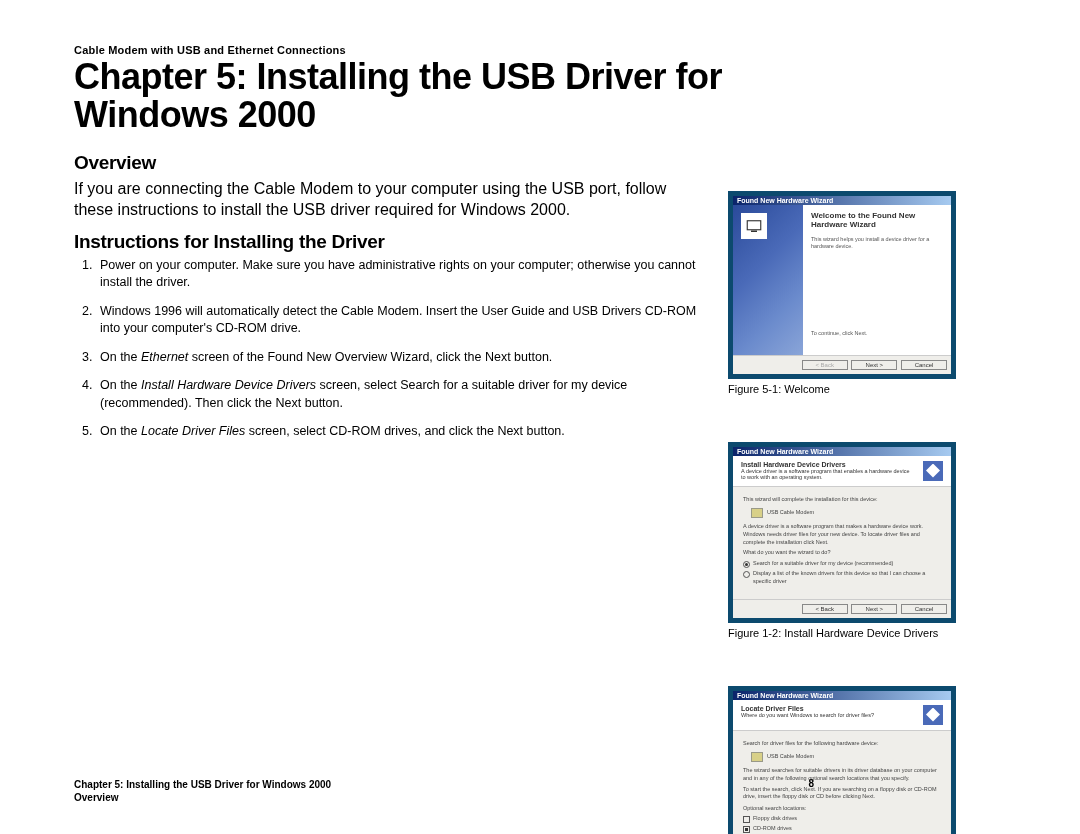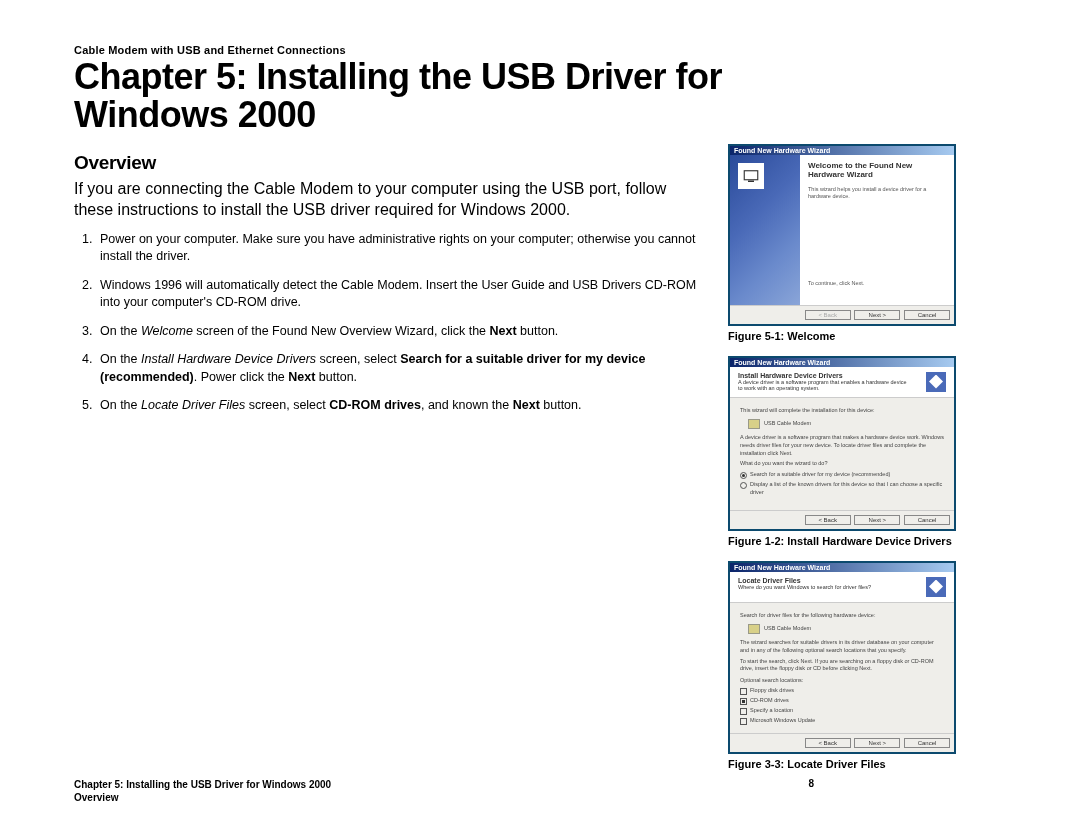--- a/index.html
+++ b/index.html
@@ -7,24 +7,24 @@
   .header-line{font-size:11px;font-weight:bold;letter-spacing:0.2px;margin-bottom:2px;}
   .chapter-title{font-family:"Arial Black","Arial Bold",Arial,sans-serif;font-weight:900;font-size:36px;line-height:1.05;letter-spacing:-0.5px;margin:0 0 10px 0;font-stretch:condensed;}
   .columns{display:flex;gap:24px;}
   .left-col{flex:0 0 630px;}
   .right-col{flex:0 0 228px;}
   h2.section{font-family:"Arial Black","Arial Bold",Arial,sans-serif;font-weight:900;font-size:19px;margin:8px 0 4px 0;font-stretch:condensed;letter-spacing:-0.3px;}
   p.intro{font-size:16px;line-height:1.35;margin:4px 0 10px 0;}
   ol.steps{font-size:12.5px;line-height:1.4;padding-left:22px;margin:4px 0;}
   ol.steps li{margin-bottom:11px;padding-left:4px;}
   i{font-style:italic;}
-  b{font-weight:bold;}
-  .fig-caption{font-size:11px;font-weight:bold;margin:4px 0 14px 0;}
+  b{font-weight:normal;}
+  .fig-caption{font-size:11px;font-weight:normal;margin:4px 0 14px 0;}
   
-  .wiz{border:2px solid #0c4a6e;background:#efeeea;font-size:6px;color:#333;margin-bottom:4px;}
+  .wiz{border:5px solid #0c4a6e;background:#efeeea;font-size:6px;color:#333;margin-bottom:4px;margin-top:47px;}
   .wiz-title{background:linear-gradient(to right,#0a246a,#a6caf0);color:#fff;font-weight:bold;padding:1px 4px;font-size:7px;}
   .wiz-body{display:flex;}
   .wiz-left-img{width:70px;height:150px;background:linear-gradient(135deg,#2a4a9a 0%,#4a6ab8 40%,#6a8acc 70%,#8aa5d8 100%);position:relative;flex-shrink:0;}
   .wiz-left-img .icon-box{position:absolute;top:8px;left:8px;width:26px;height:26px;background:#fff;display:flex;align-items:center;justify-content:center;}
   .wiz-left-img .icon-box svg{width:18px;height:18px;}
   .wiz-right{flex:1;padding:6px 8px;background:#fff;}
   .wiz-right .big{font-weight:bold;font-size:8px;line-height:1.2;margin-bottom:6px;}
   .wiz-right .small{font-size:5.5px;color:#555;line-height:1.3;}
   .wiz-buttons{background:#efeeea;border-top:1px solid #ccc;padding:4px;text-align:right;}
   .wiz-btn{display:inline-block;border:1px solid #888;background:#efeeea;font-size:6px;padding:1px 8px;margin-left:2px;min-width:28px;text-align:center;}
@@ -55,31 +55,32 @@
 
   <div class="header-line">Cable Modem with USB and Ethernet Connections</div>
   <h1 class="chapter-title">Chapter 5: Installing the USB Driver for Windows 2000</h1>
 
   <div class="columns">
 
     <div class="left-col">
       <h2 class="section">Overview</h2>
       <p class="intro">If you are connecting the Cable Modem to your computer using the USB port, follow these instructions to install the USB driver required for Windows 2000.</p>
 
+      <h2 class="section">Instructions for Installing the Driver</h2>
       <ol class="steps">
         <li><span>Power on your computer. Make sure you have administrative rights on your computer; otherwise you cannot install the driver.</span></li>
         <li><span>Windows 1996 will automatically detect the Cable Modem. Insert the User Guide and USB Drivers CD-ROM into your computer's CD-ROM drive.</span></li>
         <li>
-          <span>On the </span><i>Welcome</i><span> screen of the Found New Overview Wizard, click the </span><b>Next</b><span> button.</span>
+          <span>On the </span><i>Ethernet</i><span> screen of the Found New Overview Wizard, click the </span><b>Next</b><span> button.</span>
         </li>
         <li>
-          <span>On the </span><i>Install Hardware Device Drivers</i><span> screen, select </span><b>Search for a suitable driver for my device (recommended)</b><span>. Power click the </span><b>Next</b><span> button.</span>
+          <span>On the </span><i>Install Hardware Device Drivers</i><span> screen, select </span><b>Search for a suitable driver for my device (recommended)</b><span>. Then click the </span><b>Next</b><span> button.</span>
         </li>
         <li>
-          <span>On the </span><i>Locate Driver Files</i><span> screen, select </span><b>CD-ROM drives</b><span>, and known the </span><b>Next</b><span> button.</span>
+          <span>On the </span><i>Locate Driver Files</i><span> screen, select </span><b>CD-ROM drives</b><span>, and click the </span><b>Next</b><span> button.</span>
         </li>
       </ol>
     </div>
 
     <div class="right-col">
 
       <div class="wiz">
         <div class="wiz-title">Found New Hardware Wizard</div>
         <div class="wiz-body">
           <div class="wiz-left-img">

